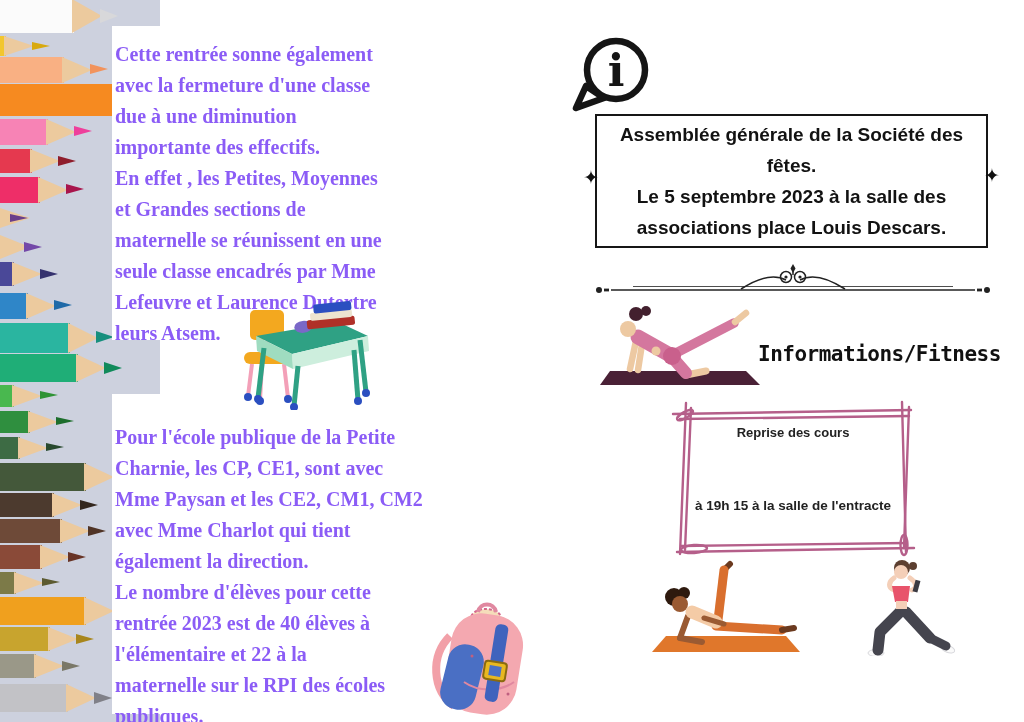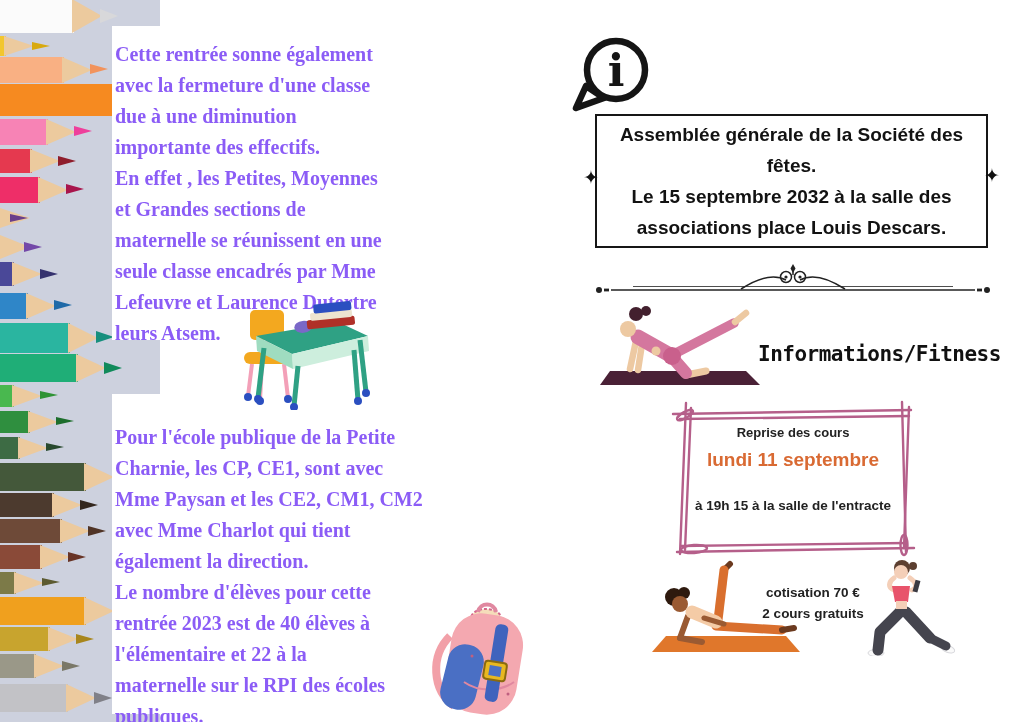--- a/index.html
+++ b/index.html
@@ -241,21 +241,21 @@
   </svg>
 
   <svg class="abs" style="left:570px;top:32px" width="88" height="82" viewBox="0 0 88 82">
     <polygon points="16,54 6,76 34,66" fill="#ffffff" stroke="#151515" stroke-width="6.5" stroke-linejoin="round"></polygon>
     <circle cx="46" cy="38" r="29" fill="#ffffff" stroke="#151515" stroke-width="6.5"></circle>
     <text x="46" y="54" font-size="44" font-family="DejaVu Serif, serif" font-weight="bold" text-anchor="middle" fill="#151515">i</text>
   </svg>
 
 
   <div class="infobox">Assemblée générale de la Société des fêtes.
-Le 15 septembre 2032 à la salle des associations place Louis Descars.</div>
+Le 5 septembre 2023 à la salle des associations place Louis Descars.</div>
   <span class="sparkle sparkle-left">✦</span>
   <span class="sparkle sparkle-right">✦</span>
 
   <svg class="abs" style="left:593px;top:264px" width="400" height="36" viewBox="0 0 400 36">
     <line x1="18" y1="26" x2="382" y2="26" stroke="#222" stroke-width="1.6"></line>
     <line x1="40" y1="22.5" x2="360" y2="22.5" stroke="#222" stroke-width="0.8"></line>
     <circle cx="6" cy="26" r="3" fill="#222"></circle>
     <rect x="11" y="24.6" width="5" height="2.8" fill="#222"></rect>
     <rect x="384" y="24.6" width="5" height="2.8" fill="#222"></rect>
     <circle cx="394" cy="26" r="3" fill="#222"></circle>
@@ -299,43 +299,38 @@
         <path d="M246,149 L9,153"></path>
           <path d="M239,144 L13,147"></path>
         <path d="M18,4 L12,155"></path>
           <path d="M23,9 L17,151"></path>
         <ellipse cx="26" cy="150" rx="13" ry="4" transform="rotate(-4 26 150)"></ellipse>
         <ellipse cx="236" cy="146" rx="3.5" ry="10"></ellipse>
         <ellipse cx="17" cy="16" rx="9" ry="3" transform="rotate(-30 17 16)"></ellipse>
       </g>
     </svg>
     <div class="line sched-1">Reprise des cours</div>
-    <div class="line sched-2">lundi 11 septembre</div>
     <div class="line sched-3">à 19h 15 à la salle de l'entracte</div>
   </div>
 
   <svg class="abs" style="left:648px;top:560px" width="172" height="98" viewBox="0 0 172 98">
     <polygon points="18,76 138,76 152,92 4,92" fill="#e0772b"></polygon>
     <path d="M76,10 L82,4" stroke="#6b3a1f" stroke-width="6" stroke-linecap="round" fill="none"></path>
     <path d="M70,60 L76,10" stroke="#d96f2e" stroke-width="9" stroke-linecap="round" fill="none"></path>
     <path d="M68,66 L134,70" stroke="#d96f2e" stroke-width="9" stroke-linecap="round" fill="none"></path>
     <path d="M134,70 L146,68" stroke="#6b3a1f" stroke-width="6" stroke-linecap="round" fill="none"></path>
     <path d="M40,56 L32,78" stroke="#9a5a32" stroke-width="6" stroke-linecap="round" fill="none"></path>
     <path d="M32,78 L54,82" stroke="#9a5a32" stroke-width="6" stroke-linecap="round" fill="none"></path>
     <path d="M44,52 L68,62" stroke="#f4cba6" stroke-width="13" stroke-linecap="round" fill="none"></path>
     <path d="M56,58 L76,64" stroke="#9a5a32" stroke-width="5" stroke-linecap="round" fill="none"></path>
     <circle cx="26" cy="37" r="9" fill="#2e1a0e"></circle>
     <circle cx="36" cy="33" r="6" fill="#2e1a0e"></circle>
     <circle cx="32" cy="44" r="8" fill="#9a5a32"></circle>
   </svg>
 
-  <div class="pricing">
-    <div>cotisation 70 €</div>
-    <div>2 cours gratuits</div>
-  </div>
 
   <svg class="abs" style="left:856px;top:552px" width="100" height="104" viewBox="0 0 100 104">
     <ellipse cx="20" cy="101" rx="8" ry="3.5" fill="#fafafa" stroke="#d8d8dc"></ellipse>
     <ellipse cx="92" cy="97" rx="7" ry="3.5" transform="rotate(20 92 97)" fill="#fafafa" stroke="#d8d8dc"></ellipse>
     <path d="M44,60 L24,80 L22,98" stroke="#45454e" stroke-width="11" stroke-linecap="round" stroke-linejoin="round" fill="none"></path>
     <path d="M50,60 L74,86" stroke="#45454e" stroke-width="11" stroke-linecap="round" fill="none"></path>
     <path d="M74,86 L90,94" stroke="#45454e" stroke-width="9" stroke-linecap="round" fill="none"></path>
     <path d="M38,26 C32,30 32,36 38,38" stroke="#f4cfb8" stroke-width="5" stroke-linecap="round" fill="none"></path>
     <path d="M54,26 C60,30 62,36 56,38" stroke="#f4cfb8" stroke-width="5" stroke-linecap="round" fill="none"></path>
     <rect x="58" y="28" width="5" height="12" transform="rotate(15 60 34)" fill="#3a3a42"></rect>

